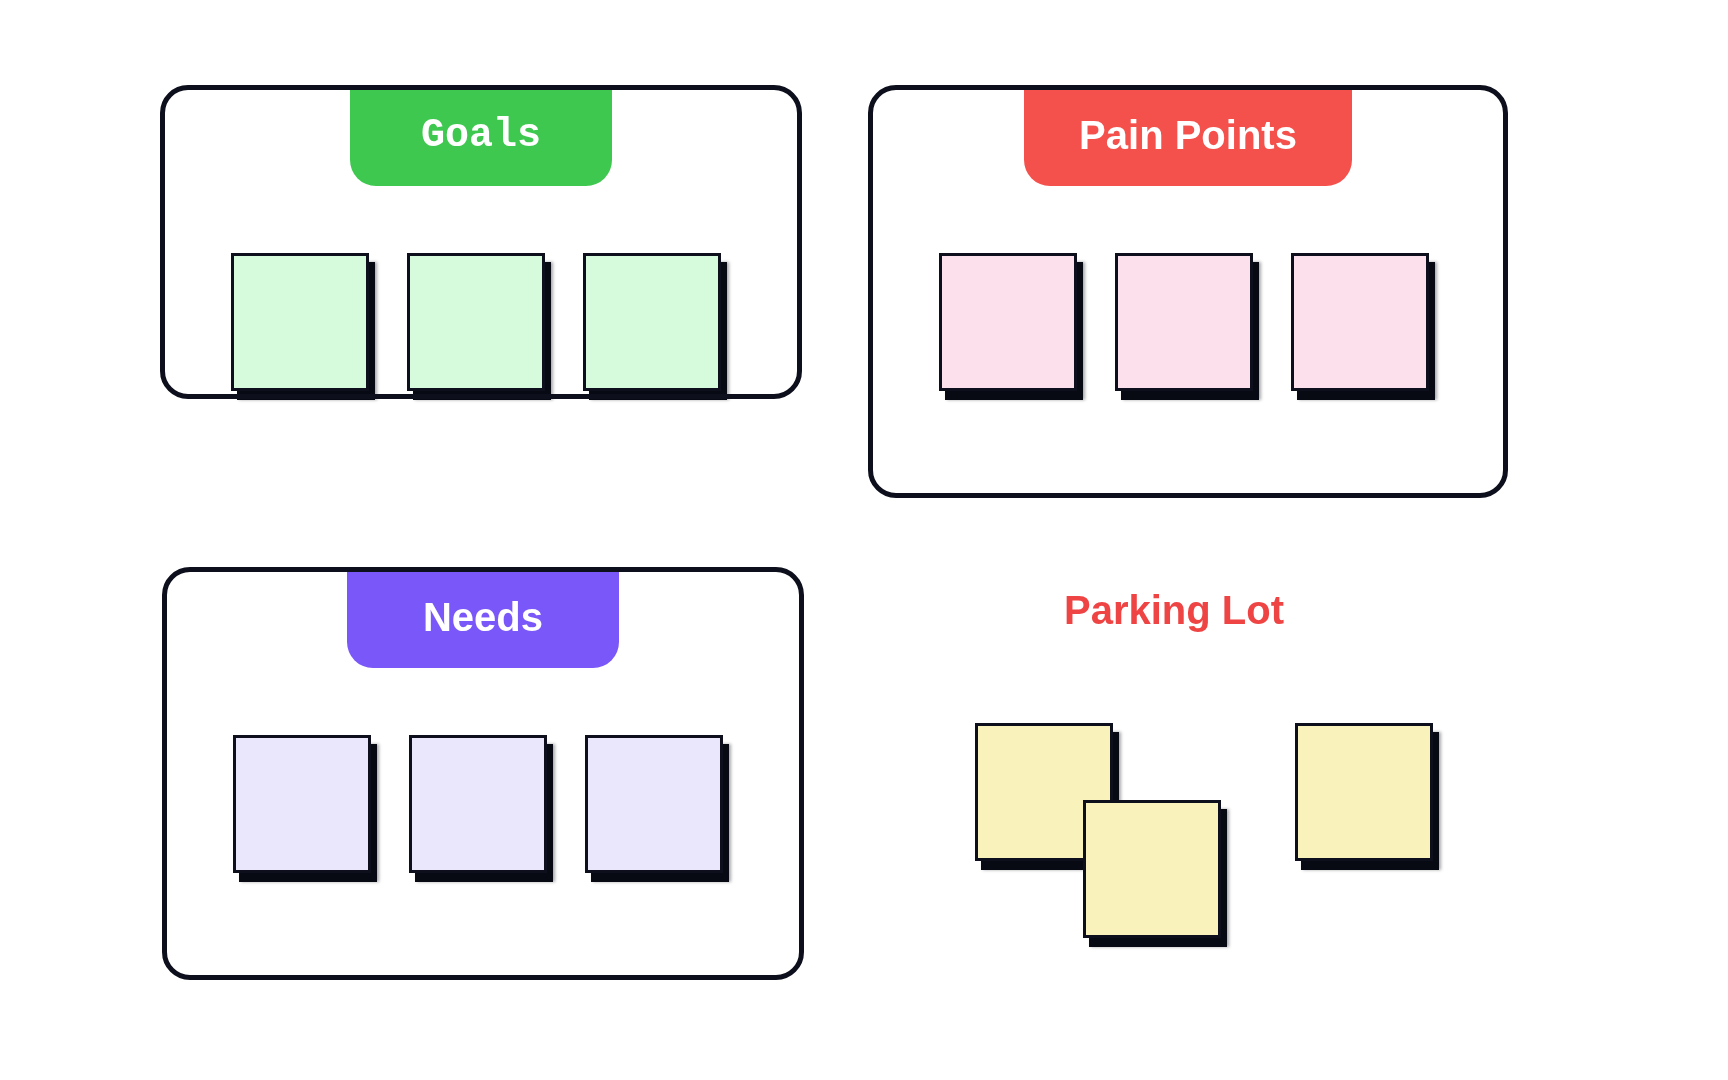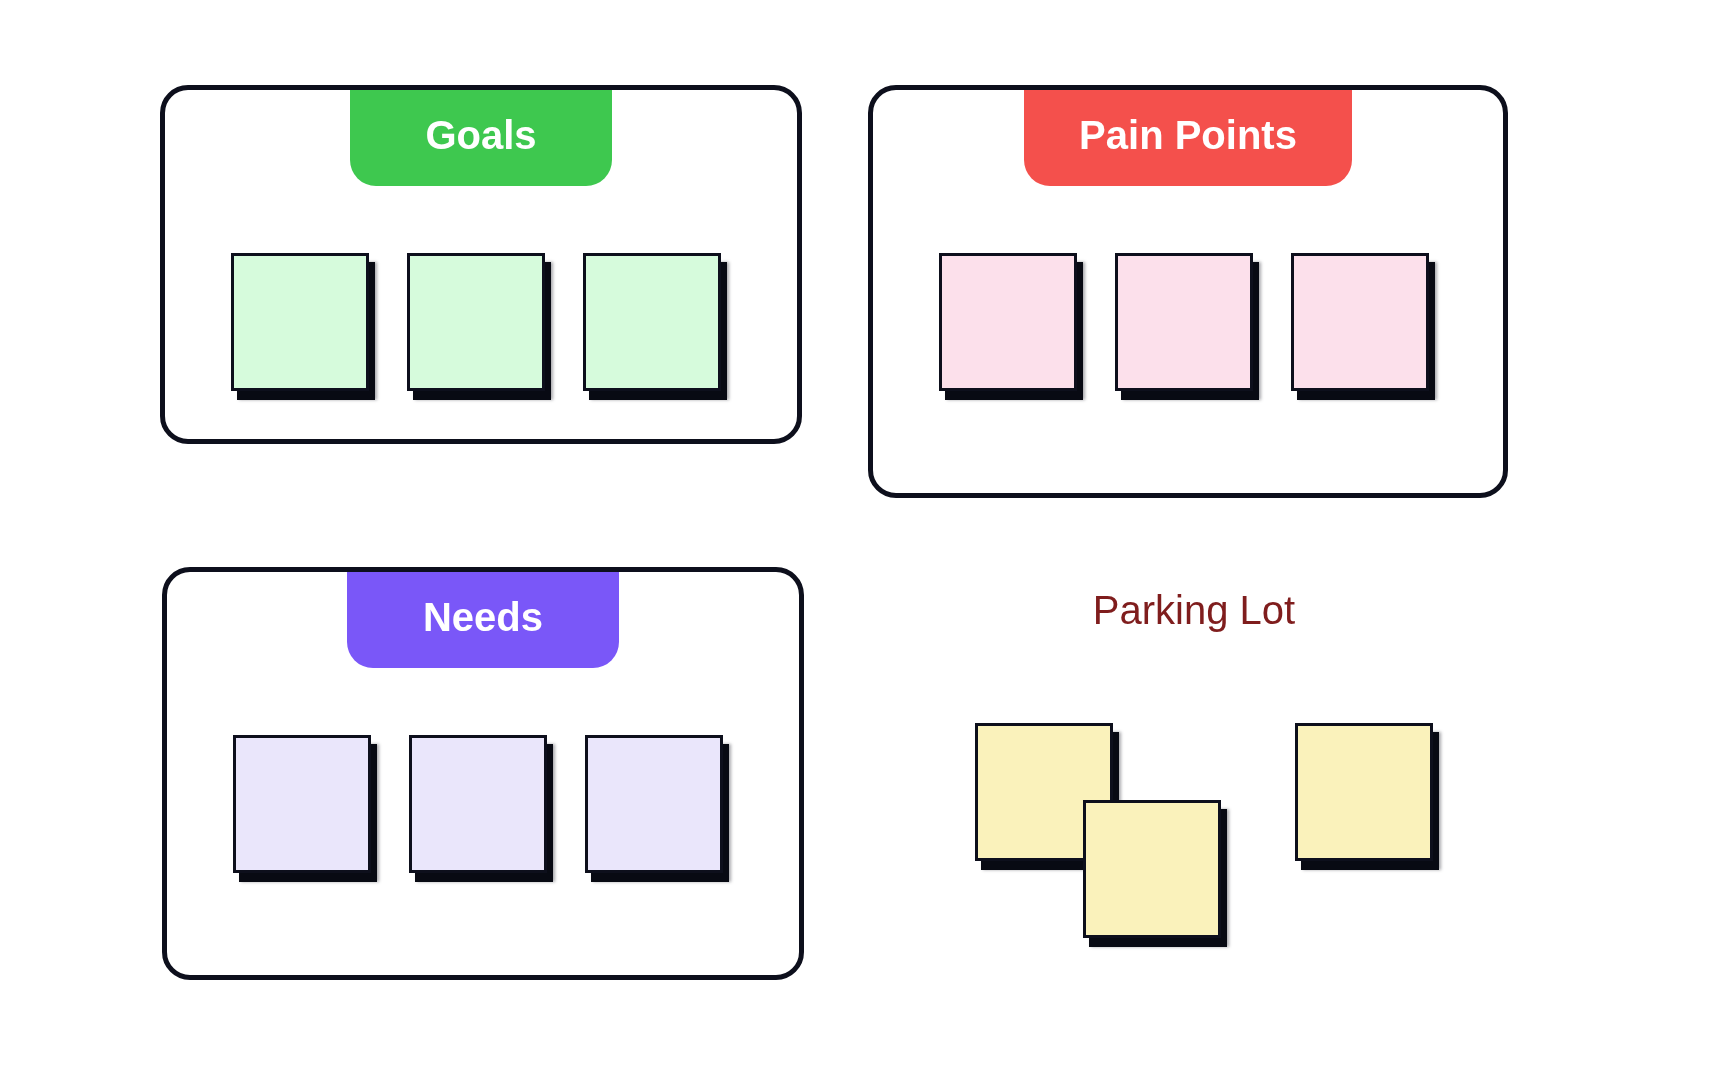--- a/index.html
+++ b/index.html
@@ -10,21 +10,21 @@
     overflow:hidden;
   }
   .board{position:relative;width:1728px;height:1080px;background:#ffffff;}
 
   
   .panel{
     position:absolute;
     background:#ffffff;
     border-radius:28px;
   }
-  .panel--goals{left:160px;top:85px;width:642px;height:359px;}
+  .panel--goals{left:160px;top:85px;width:642px;height:314px;font-family:Liberation Mono, monospace;}
   .panel--pain{left:868px;top:85px;width:640px;height:413px;}
   .panel--needs{left:162px;top:567px;width:642px;height:413px;}
 
   .panel-outline{
     position:absolute;inset:0;
     border:5px solid #0D0F1C;
     border-radius:28px;
     z-index:5;
     pointer-events:none;
   }
@@ -51,23 +51,23 @@
   }
   .note{
     width:132px;height:132px;
     border:3px solid #0D0F1C;
     box-shadow:6px 9px 0 #080A13, 8px 9px 3px rgba(8,10,19,0.35);
   }
 
   
   .parking-title{
     position:absolute;left:1064px;top:588px;width:260px;
-    text-align:center;
-    font-size:40px;font-weight:400;
-    color:#7f1d1d;
+    text-align:left;
+    font-size:40px;font-weight:700;
+    color:#ef4444;
     white-space:nowrap;
   }
   .floating-note{
     position:absolute;
     width:132px;height:132px;
     border:3px solid #0D0F1C;
     box-shadow:6px 9px 0 #080A13, 8px 9px 3px rgba(8,10,19,0.35);
   }
   .fnote-1{left:975px;top:723px;z-index:1;}
   .fnote-2{left:1083px;top:800px;z-index:3;}

